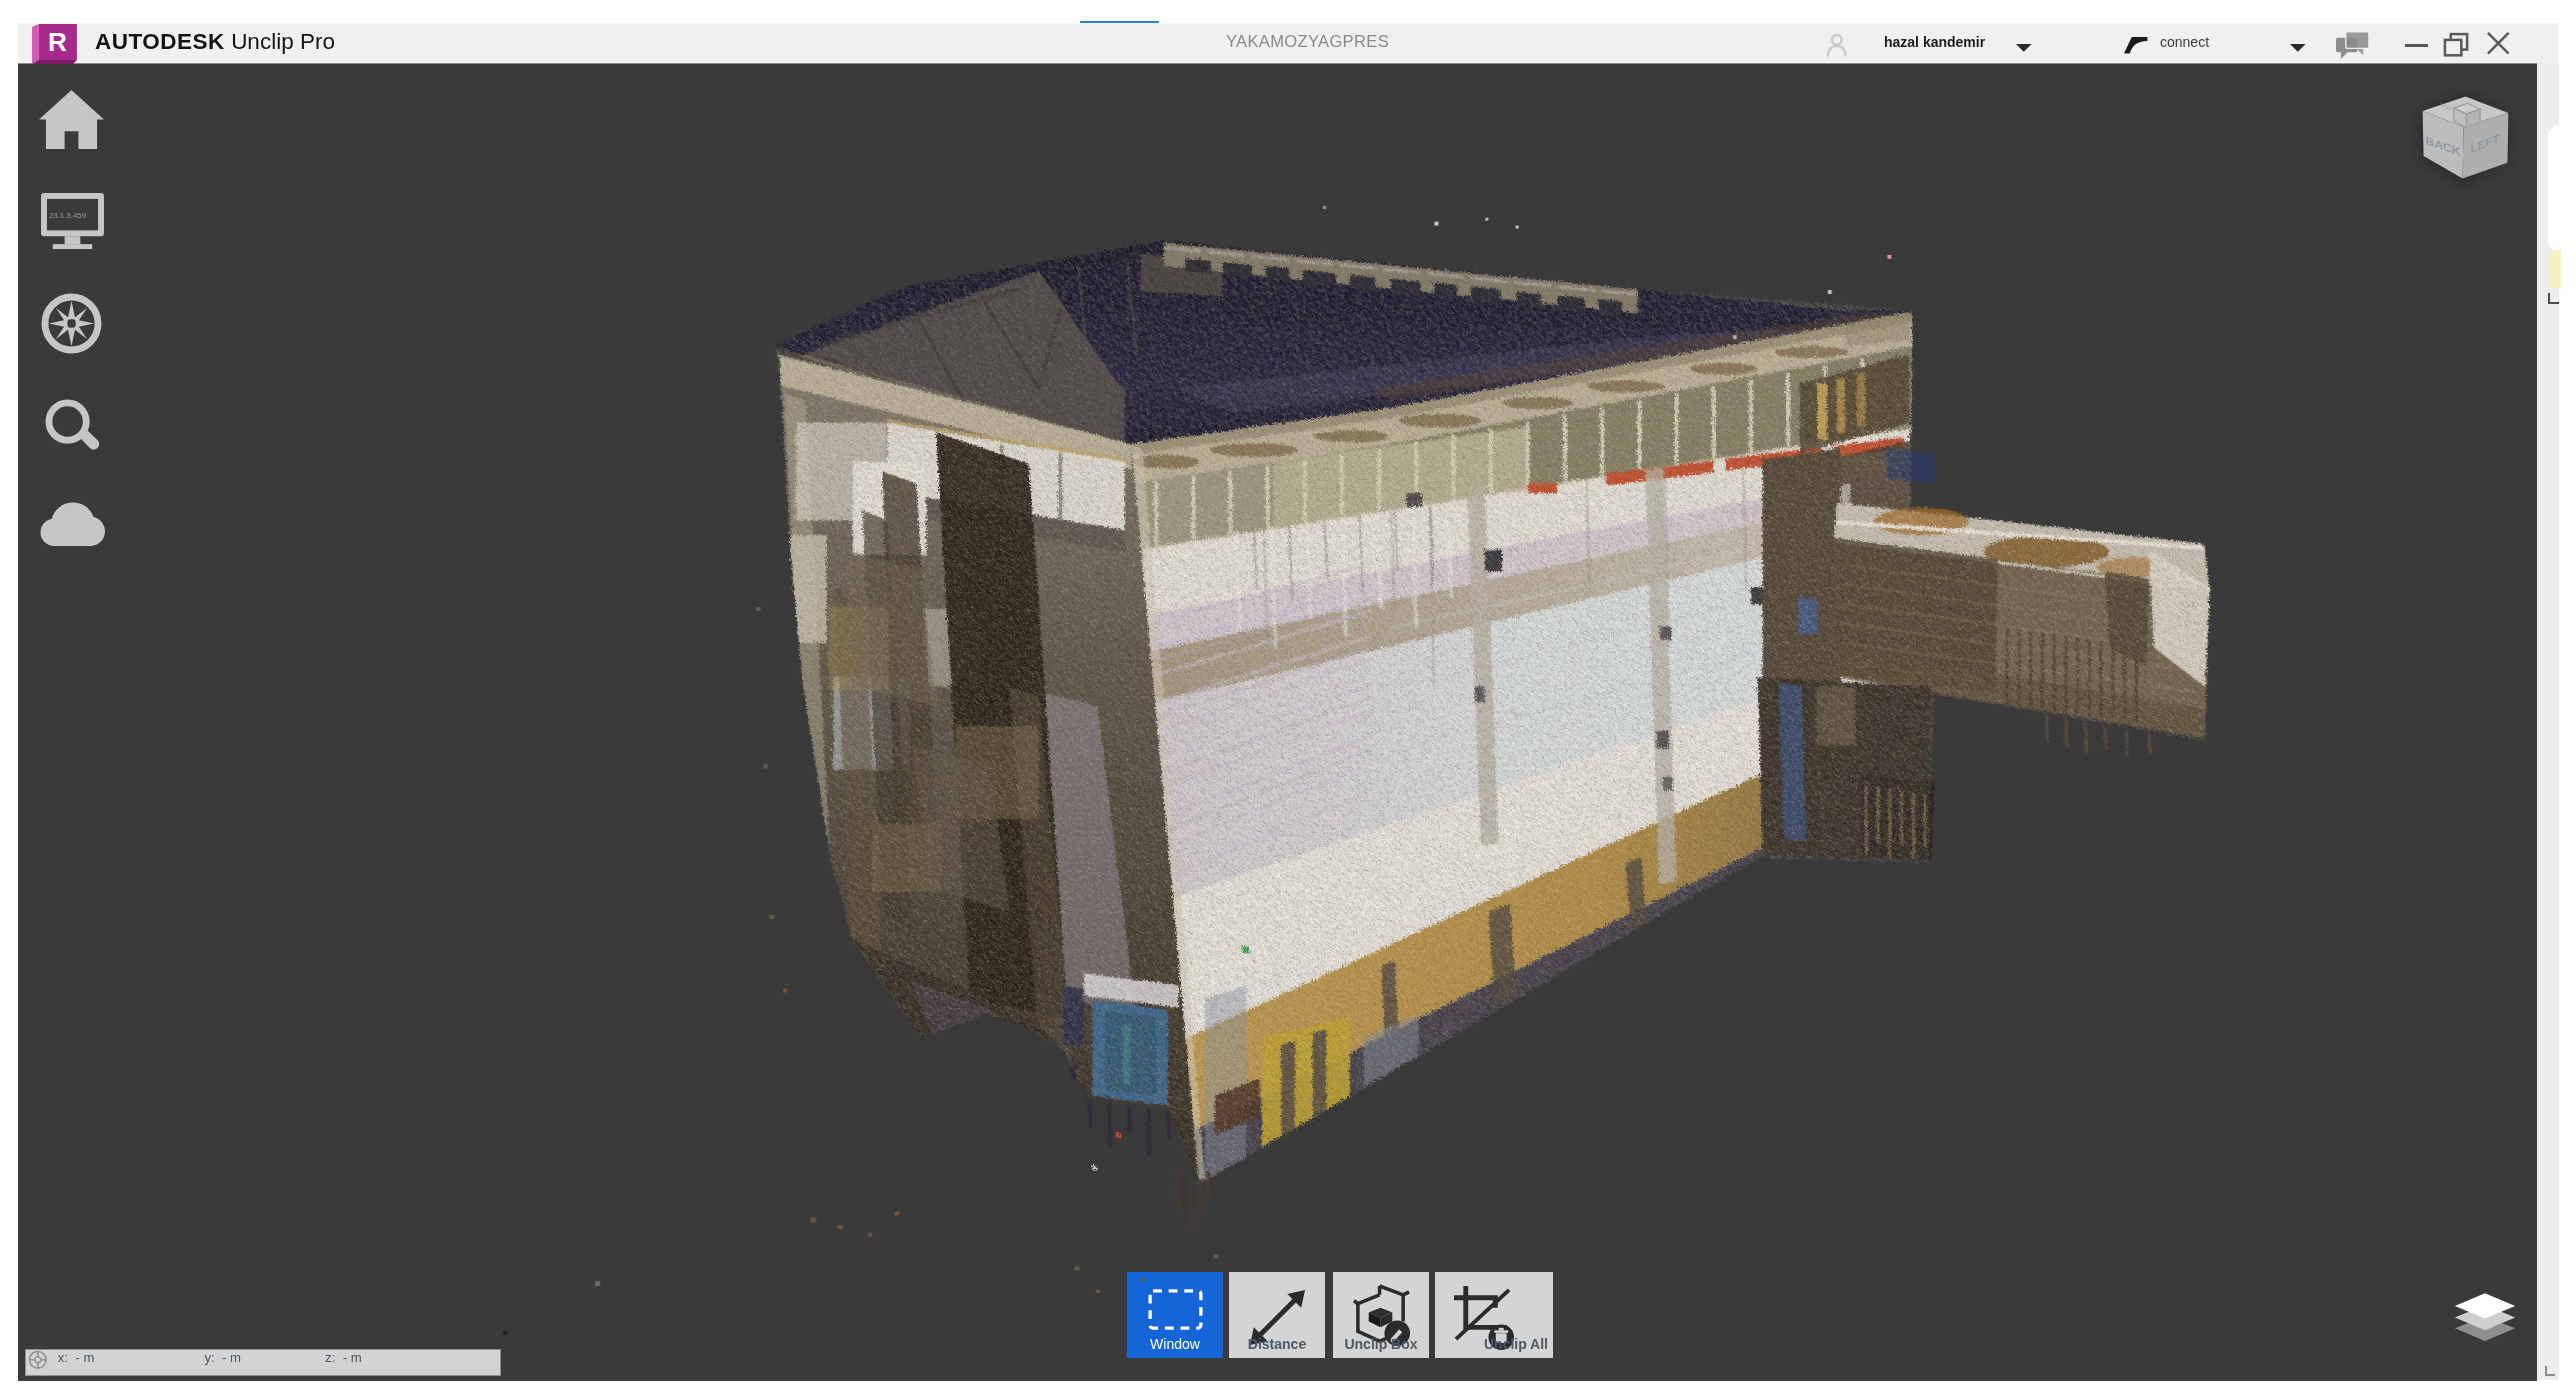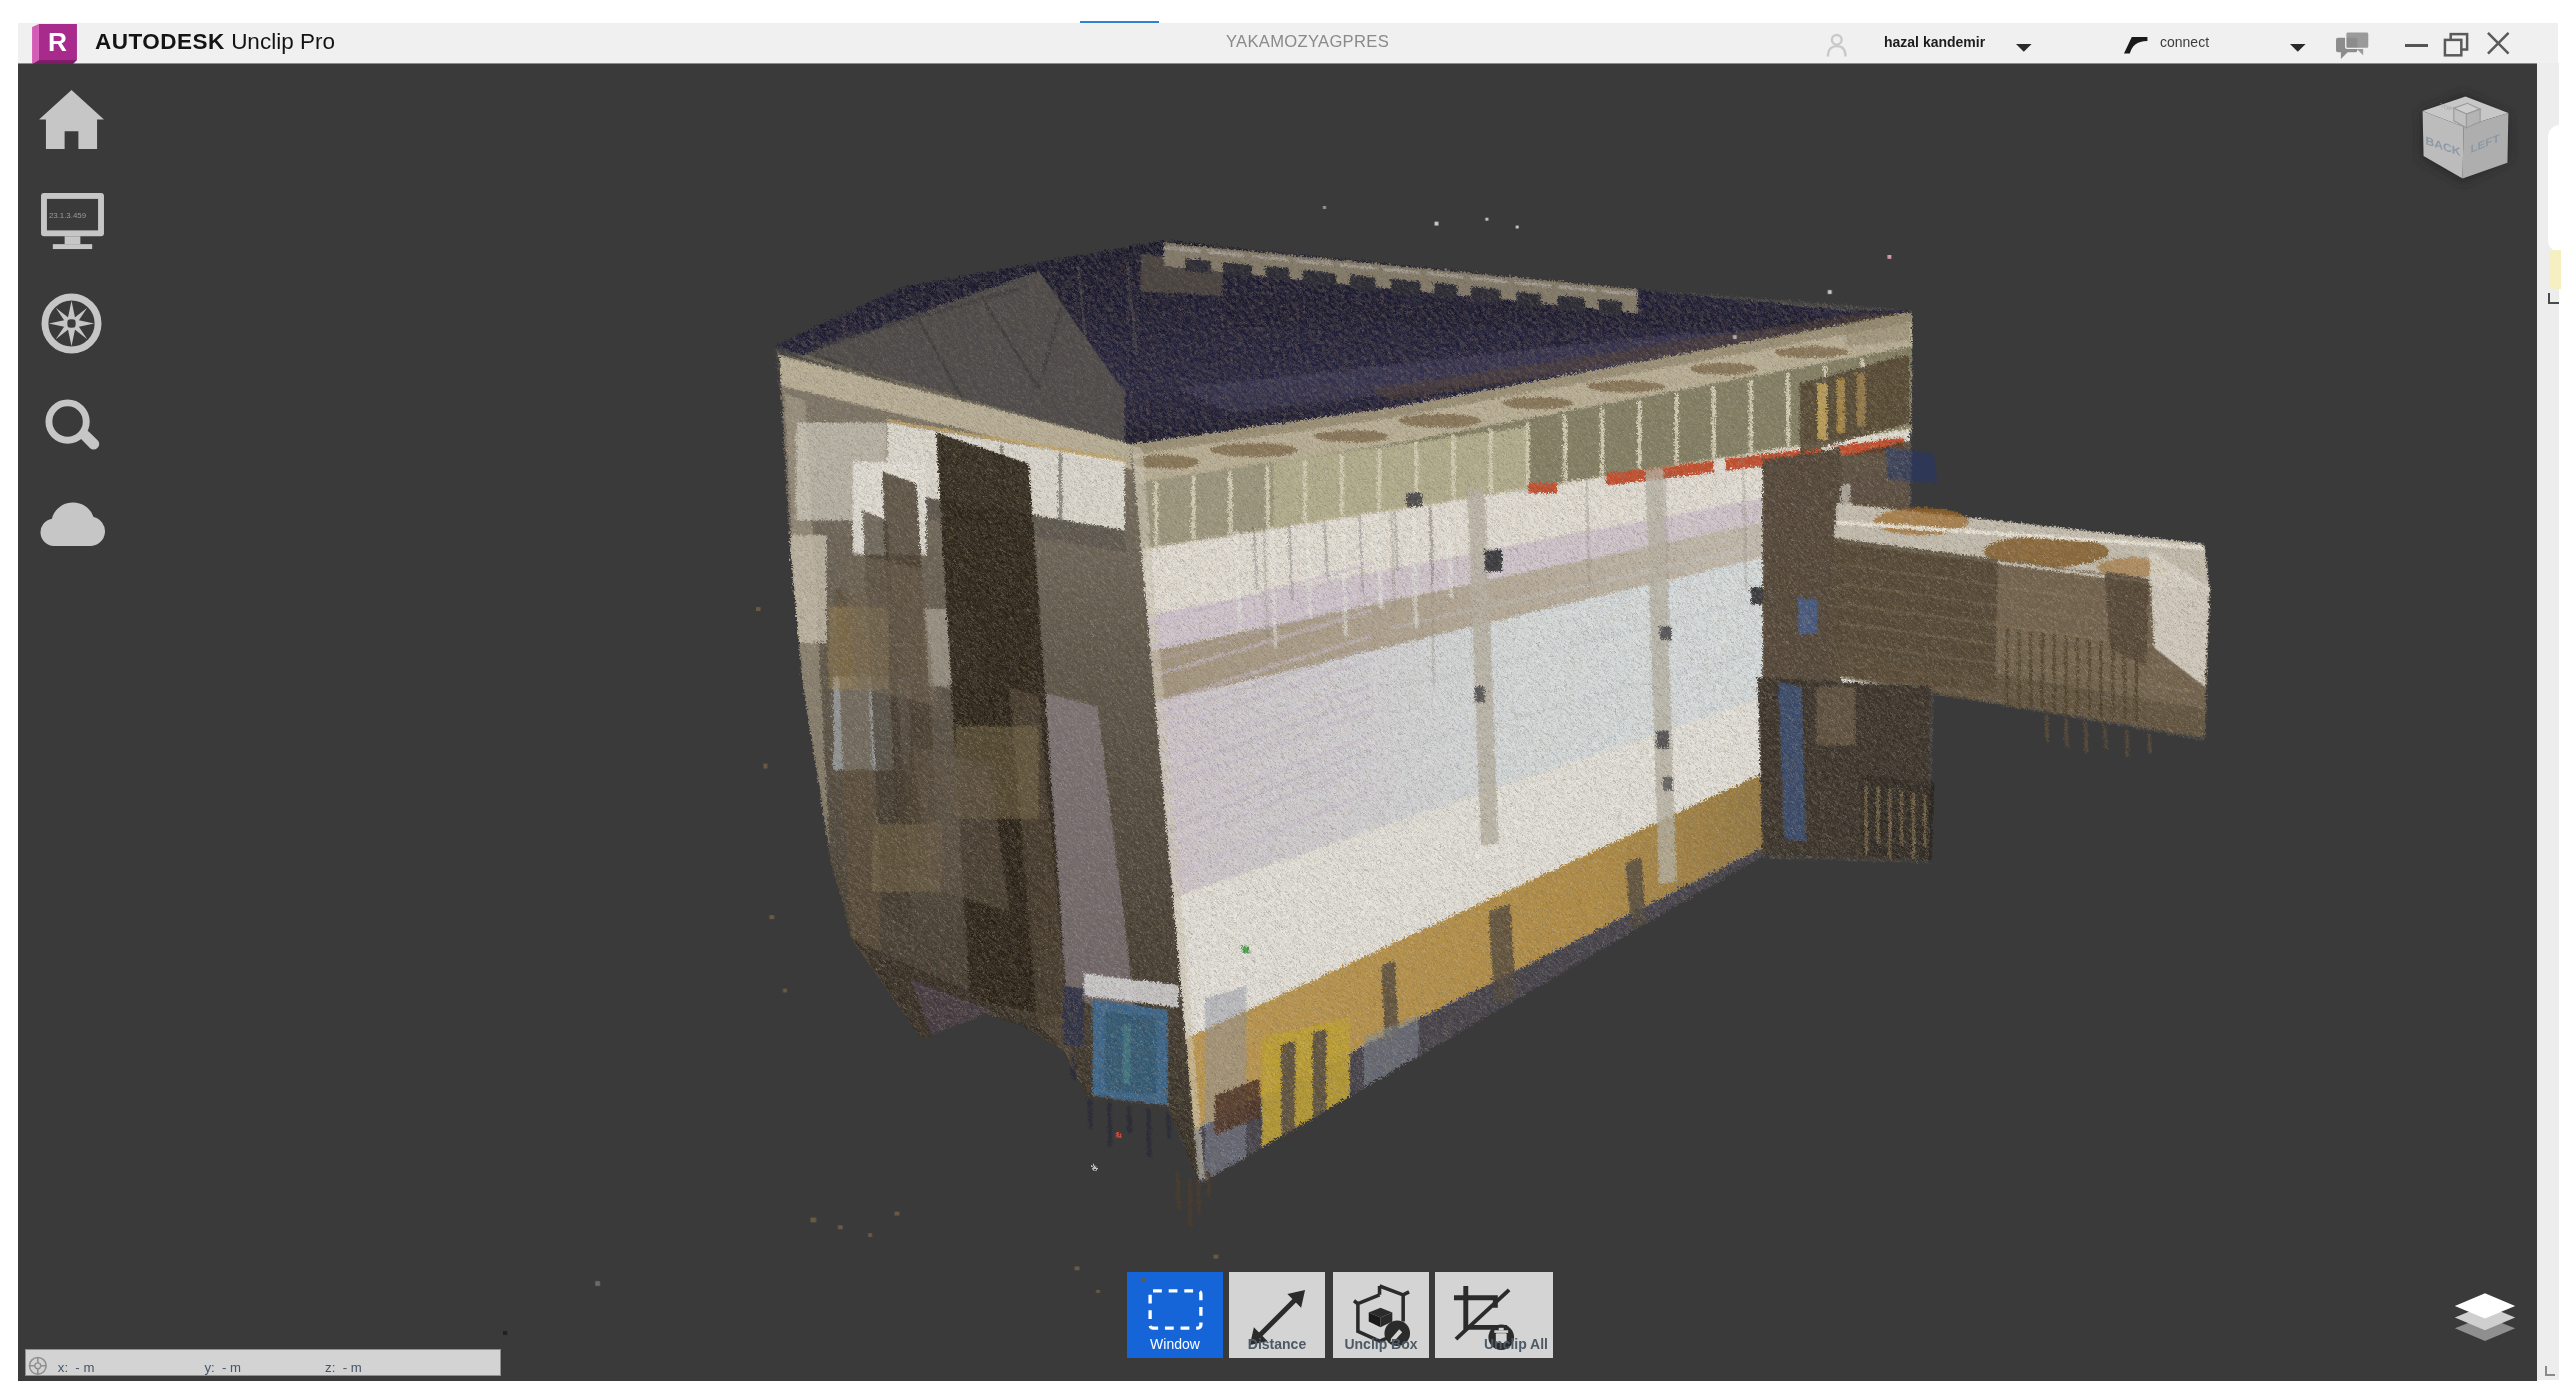--- a/index.html
+++ b/index.html
@@ -11,21 +11,21 @@
   #logoR{left:32px;top:23.5px;width:45px;height:40px;}
   #brand{left:95px;top:29px;font-size:22.5px;color:#141414;white-space:nowrap;}
   #brand b{font-weight:700;letter-spacing:0.5px;}
   #doctitle{left:1135px;top:32px;width:254px;text-align:right;font-size:16.6px;color:#8a8a8a;letter-spacing:0.3px;}
   
   #viewport{left:17.6px;top:63px;width:2519px;height:1317px;background:#3a3a3a;border-top:1px solid #8c8c8c;}
   #rightstrip{left:2537px;top:63px;width:21.5px;height:1317px;background:#ededed;}
   #blob1{left:2548px;top:125px;width:28px;height:127px;background:#ffffff;border-radius:11.7px 0 0 11.7px;}
   #blob2{left:2549px;top:250px;width:11.7px;height:39px;background:#f6efc2;border-radius:5.9px 0 0 5.9px;}
   
-  #statusbar{left:24.5px;top:1349px;width:474px;height:25.4px;background:#d3d3d3;border:1px solid #8f8f8f;display:flex;align-items:flex-end;font-size:13.2px;color:#44566a;}
+  #statusbar{left:24.5px;top:1349px;width:474px;height:25.4px;background:#d3d3d3;border:1px solid #8f8f8f;display:flex;align-items:flex-start;font-size:13.2px;color:#44566a;}
   #statusbar span{display:inline-block;}
   
   .bbtn{top:1272px;width:96px;height:86px;background:#d4d4d4;}
   .bbtn .lab{position:absolute;bottom:5.9px;width:100%;text-align:center;font-size:14px;color:#4d5a66;font-weight:700;}
   #btnWindow{left:1127px;background:#1565d8;}
   #btnWindow .lab{color:#ffffff;font-weight:400;}
   #btnDistance{left:1229px;}
   #btnLimit{left:1333px;}
   #btnUnclip{left:1435px;padding-left:22px;}
 </style>

